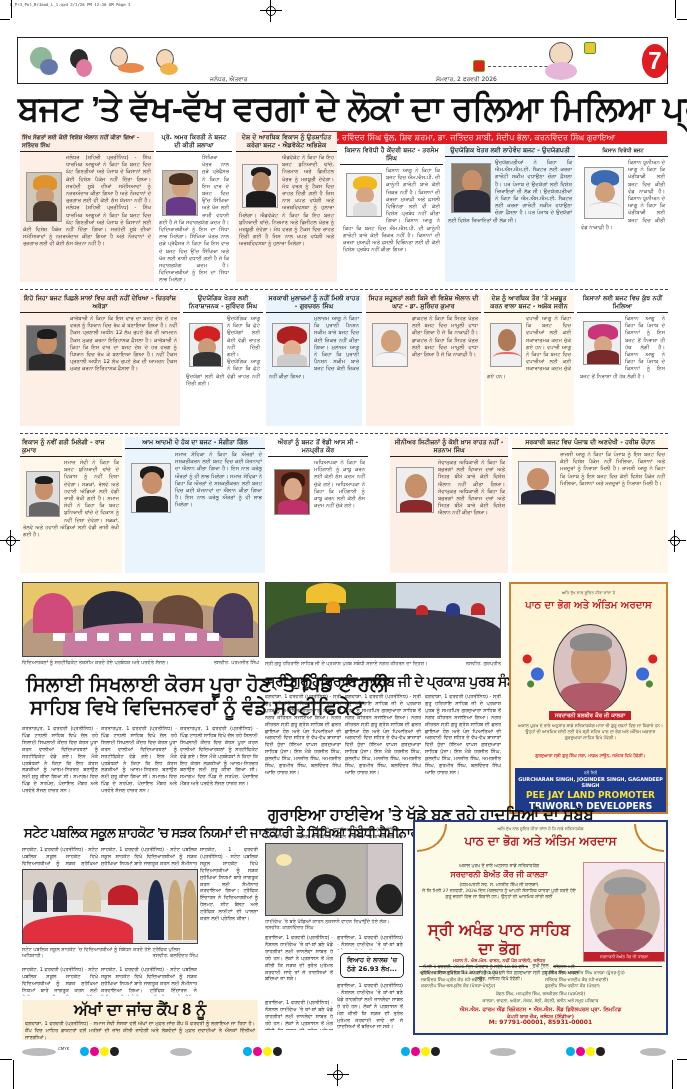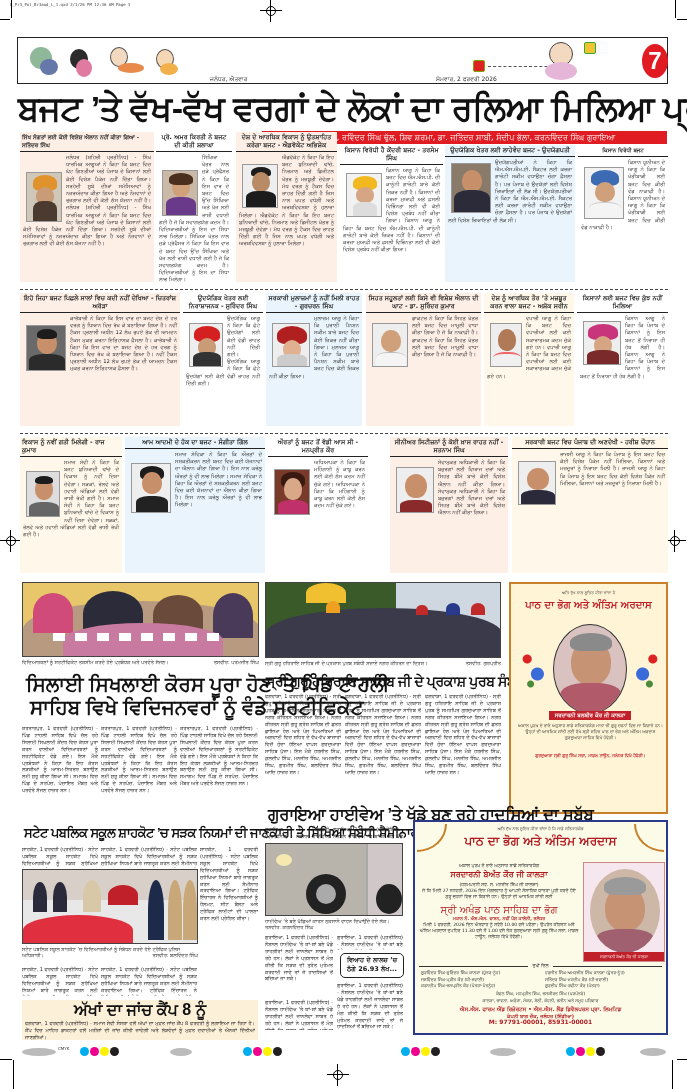--- a/index.html
+++ b/index.html
@@ -360,20 +360,26 @@
   <div class="abs" style="left:42px;top:40px;width:74px;height:90px;border-radius:50%;border:1px solid #333;background:#d9c2c0;overflow:hidden">
     <div class="face" style="left:17px;top:14px;width:40px;height:46px;background:#c69474"></div>
     <div class="turban" style="left:16px;top:8px;width:42px;height:18px;background:#8a8a8a"></div>
     <div class="body" style="left:6px;width:62px;height:30px;background:#b05a6a"></div>
   </div>
   <div class="abs" style="left:6px;top:60px;width:34px;height:50px;background:radial-gradient(circle at 30% 30%,#d22 0 4px,transparent 5px),radial-gradient(circle at 60% 60%,#3a6bd8 0 6px,transparent 7px),radial-gradient(circle at 40% 80%,#4a8a3a 0 3px,transparent 4px)"></div>
   <div class="abs" style="left:118px;top:60px;width:34px;height:50px;background:radial-gradient(circle at 70% 30%,#d22 0 4px,transparent 5px),radial-gradient(circle at 40% 60%,#3a6bd8 0 6px,transparent 7px),radial-gradient(circle at 60% 80%,#4a8a3a 0 3px,transparent 4px)"></div>
   <div class="abs" style="left:38px;top:127px;width:82px;height:9px;background:#c0202a;color:#fff;font-size:5.5px;text-align:center;line-height:9px;font-weight:bold">ਸਰਦਾਰਨੀ ਬਲਬੀਰ ਕੌਰ ਜੀ ਕਾਲੜਾ</div>
   <div class="abs" style="left:6px;top:139px;width:147px;font-size:4.3px;line-height:5.8px;text-align:center;color:#222">ਅਕਾਲ ਪੁਰਖ ਦੇ ਭਾਣੇ ਅਨੁਸਾਰ ਸਾਡੇ ਸਤਿਕਾਰਯੋਗ ਮਾਤਾ ਜੀ ਗੁਰੂ ਚਰਨਾਂ ਵਿਚ ਜਾ ਬਿਰਾਜੇ ਹਨ। ਉਨ੍ਹਾਂ ਦੀ ਆਤਮਿਕ ਸ਼ਾਂਤੀ ਲਈ ਰੱਖੇ ਸ੍ਰੀ ਸਹਿਜ ਪਾਠ ਦਾ ਭੋਗ ਅਤੇ ਅੰਤਿਮ ਅਰਦਾਸ ਗੁਰਦੁਆਰਾ ਸਾਹਿਬ ਵਿਖੇ ਹੋਵੇਗੀ।</div>
   <div class="abs" style="left:6px;top:169px;width:147px;font-size:4.3px;line-height:5.8px;text-align:center;color:#c0202a;font-weight:bold">ਗੁਰਦੁਆਰਾ ਸ੍ਰੀ ਗੁਰੂ ਸਿੰਘ ਸਭਾ, ਮਾਡਲ ਟਾਊਨ, ਜਲੰਧਰ ਵਿਖੇ ਹੋਵੇਗੀ।</div>
+  <div class="abs" style="left:4px;top:184px;width:151px;height:44px;background:#1e3a8a;color:#fff;text-align:center">
+    <div style="font-size:4px;margin-top:2px;border-bottom:0">ਵਲੋਂ ਦਿਲੋਂ</div>
+    <div style="font-size:5px;font-weight:bold;text-transform:uppercase;margin-top:1px">Gurcharan Singh, Joginder Singh, Gagandeep Singh</div>
+    <div style="font-size:9px;font-weight:bold;color:#f7e03a;text-transform:uppercase;margin-top:2px">PEE JAY Land Promoter</div>
+    <div style="font-size:9px;font-weight:bold;text-transform:uppercase;margin-top:1px">Triworld Developers</div>
+  </div>
 </div>
 
 <div class="abs bighd" style="left:268px;top:805px;font-size:16.5px;letter-spacing:-0.3px">ਗੁਰਾਇਆ ਹਾਈਵੇਅ ’ਤੇ ਖੱਡੇ ਬਣ ਰਹੇ ਹਾਦਸਿਆਂ ਦਾ ਸਬੱਬ</div>
 
 <div class="abs bighd" style="left:24px;top:825px;font-size:13px;letter-spacing:-0.5px">ਸਟੇਟ ਪਬਲਿਕ ਸਕੂਲ ਸ਼ਾਹਕੋਟ ’ਚ ਸੜਕ ਨਿਯਮਾਂ ਦੀ ਜਾਣਕਾਰੀ ਤੇ ਸਿੱਖਿਆ ਸੰਬੰਧੀ ਸੈਮੀਨਾਰ</div>
 <div class="abs col-text" style="left:22px;top:846px;width:76px;height:22px">ਸ਼ਾਹਕੋਟ, 1 ਫਰਵਰੀ (ਪ੍ਰਤੀਨਿਧ) - ਸਟੇਟ ਪਬਲਿਕ ਸਕੂਲ ਸ਼ਾਹਕੋਟ ਵਿਖੇ ਵਿਦਿਆਰਥੀਆਂ ਨੂੰ ਸੜਕ ਸੁਰੱਖਿਆ ਨਿਯਮਾਂ ਬਾਰੇ ਜਾਗਰੂਕ ਕਰਨ ਲਈ ਸੈਮੀਨਾਰ ਕਰਵਾਇਆ ਗਿਆ। ਟ੍ਰੈਫਿਕ ਇੰਚਾਰਜ ਨੇ ਵਿਦਿਆਰਥੀਆਂ ਨੂੰ ਹੈਲਮਟ, ਸੀਟ ਬੈਲਟ ਅਤੇ ਟ੍ਰੈਫਿਕ ਲਾਈਟਾਂ ਦੀ ਪਾਲਣਾ ਕਰਨ ਲਈ ਪ੍ਰੇਰਿਤ ਕੀਤਾ।</div>
 <div class="abs col-text" style="left:101px;top:846px;width:96px;height:22px">ਸ਼ਾਹਕੋਟ, 1 ਫਰਵਰੀ (ਪ੍ਰਤੀਨਿਧ) - ਸਟੇਟ ਪਬਲਿਕ ਸਕੂਲ ਸ਼ਾਹਕੋਟ ਵਿਖੇ ਵਿਦਿਆਰਥੀਆਂ ਨੂੰ ਸੜਕ ਸੁਰੱਖਿਆ ਨਿਯਮਾਂ ਬਾਰੇ ਜਾਗਰੂਕ ਕਰਨ ਲਈ ਸੈਮੀਨਾਰ ਕਰਵਾਇਆ ਗਿਆ। ਟ੍ਰੈਫਿਕ ਇੰਚਾਰਜ ਨੇ ਵਿਦਿਆਰਥੀਆਂ ਨੂੰ ਹੈਲਮਟ, ਸੀਟ ਬੈਲਟ ਅਤੇ ਟ੍ਰੈਫਿਕ ਲਾਈਟਾਂ ਦੀ ਪਾਲਣਾ ਕਰਨ ਲਈ ਪ੍ਰੇਰਿਤ ਕੀਤਾ।</div>
 <div class="pic" style="left:22px;top:869px;width:176px;height:75px;background:#e8e8e8">
   <div class="crowd" style="left:0;top:0;width:176px;height:30px;background:#d8d0c8;border-radius:0"></div>
   <div class="crowd" style="left:10px;top:12px;width:14px;height:30px;background:#2a2a3a"></div>
@@ -421,21 +427,21 @@
 <div class="ad" style="left:413px;top:820px;width:255px;height:215px;background:#fbfbe8;border:2px solid #2a3a8a">
   <div class="abs" style="left:2px;top:2px;width:30px;height:28px;border-radius:0 0 100% 0;border-right:2px solid #c8802a;border-bottom:2px solid #c8802a"></div>
   <div class="abs" style="right:2px;top:2px;width:30px;height:28px;border-radius:0 0 0 100%;border-left:2px solid #c8802a;border-bottom:2px solid #c8802a"></div>
   <div style="font-size:4px;text-align:center;margin-top:4px;color:#222">ਅਤਿ ਦੁੱਖ ਨਾਲ ਸੂਚਿਤ ਕੀਤਾ ਜਾਂਦਾ ਹੈ ਕਿ ਸਾਡੇ ਸਤਿਕਾਰਯੋਗ</div>
   <div style="font-size:12px;font-weight:bold;text-align:center;color:#b01a20;margin-top:3px">ਪਾਠ ਦਾ ਭੋਗ ਅਤੇ ਅੰਤਿਮ ਅਰਦਾਸ</div>
   <div class="abs" style="left:4px;top:41px;width:160px;text-align:center">
     <div style="font-size:4.5px;color:#222">ਅਕਾਲ ਪੁਰਖ ਦੇ ਭਾਣੇ ਅਨੁਸਾਰ ਸਾਡੇ ਸਤਿਕਾਰਯੋਗ</div>
     <div style="font-size:8px;font-weight:bold;color:#b01a20;margin-top:2px">ਸਰਦਾਰਨੀ ਬੇਅੰਤ ਕੌਰ ਜੀ ਕਾਲੜਾ</div>
     <div style="font-size:4.5px;color:#222;margin-top:2px">(ਧਰਮਪਤਨੀ ਸਵ. ਸ. ਮਨਜੀਤ ਸਿੰਘ ਜੀ ਕਾਲੜਾ)</div>
     <div style="font-size:4.5px;line-height:6.3px;color:#222;margin-top:1px">ਜੋ ਕਿ ਮਿਤੀ 27 ਜਨਵਰੀ, 2026 ਦਿਨ ਮੰਗਲਵਾਰ ਨੂੰ ਆਪਣੀ ਸੰਸਾਰਿਕ ਯਾਤਰਾ ਪੂਰੀ ਕਰਦੇ ਹੋਏ ਗੁਰੂ ਚਰਨਾਂ ਵਿਚ ਜਾ ਬਿਰਾਜੇ ਹਨ। ਉਨ੍ਹਾਂ ਦੀ ਆਤਮਿਕ ਸ਼ਾਂਤੀ ਲਈ</div>
-    <div style="font-size:10px;font-weight:normal;color:#b01a20;margin-top:3px">ਸ੍ਰੀ ਅਖੰਡ ਪਾਠ ਸਾਹਿਬ ਦਾ ਭੋਗ</div>
+    <div style="font-size:16px;font-weight:bold;color:#b01a20;margin-top:19px">ਸ੍ਰੀ ਅਖੰਡ ਪਾਠ ਸਾਹਿਬ ਦਾ ਭੋਗ</div>
     <div style="font-size:4.5px;font-weight:bold;color:#b01a20">ਮਕਾਨ ਨੰ. ਐਸ.ਐਸ. ਵਾਸਨ, ਨਵੀਂ ਪੌਸ਼ ਕਾਲੋਨੀ, ਜਲੰਧਰ</div>
     <div style="font-size:4.5px;line-height:6.3px;color:#222;margin-top:1px">ਮਿਤੀ 1 ਫਰਵਰੀ, 2026 ਦਿਨ ਐਤਵਾਰ ਨੂੰ ਸਵੇਰੇ 10.00 ਵਜੇ ਪਵੇਗਾ। ਉਪਰੰਤ ਕੀਰਤਨ ਅਤੇ ਅੰਤਿਮ ਅਰਦਾਸ ਦੁਪਹਿਰ 11.30 ਵਜੇ ਤੋਂ 1.00 ਵਜੇ ਤੱਕ ਗੁਰਦੁਆਰਾ ਸ੍ਰੀ ਗੁਰੂ ਸਿੰਘ ਸਭਾ, ਮਾਡਲ ਟਾਊਨ, ਜਲੰਧਰ ਵਿਖੇ ਹੋਵੇਗੀ।</div>
   </div>
   <div class="abs" style="left:168px;top:40px;width:82px;height:100px;background:#f6e6ee;border:1px solid #c88">
     <div class="abs" style="left:6px;top:6px;width:70px;height:84px;border-radius:50%;background:#cdb8a8;overflow:hidden">
       <div class="face" style="left:15px;top:16px;width:40px;height:46px;background:#c69474"></div>
       <div class="turban" style="left:14px;top:8px;width:42px;height:18px;background:#9a9a9a"></div>
       <div class="body" style="left:6px;width:58px;height:24px;background:#a06070"></div>
     </div>
     <div class="abs" style="left:0;bottom:0;width:80px;height:9px;background:#c0202a;color:#fff;font-size:4px;line-height:9px;text-align:center">ਸਰਦਾਰਨੀ ਬੇਅੰਤ ਕੌਰ ਜੀ ਕਾਲੜਾ</div>

